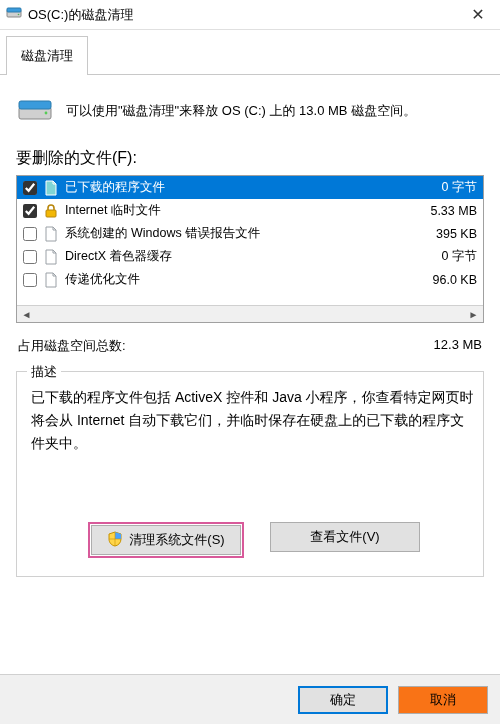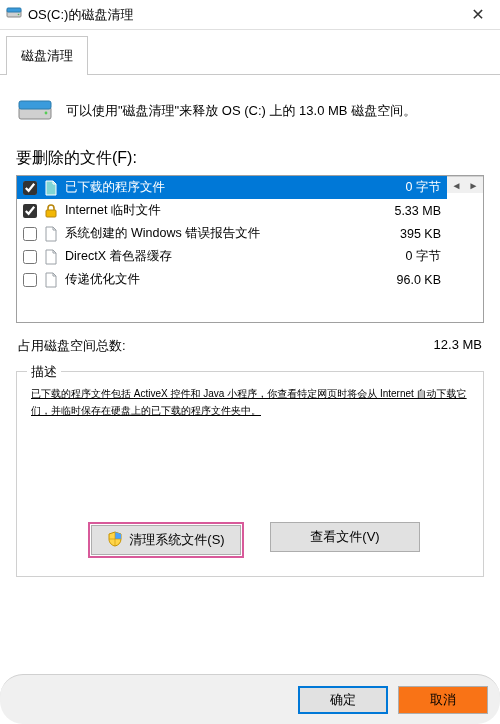--- a/index.html
+++ b/index.html
@@ -47,21 +47,21 @@
     padding: 6px 2px 18px 2px;
   }
   .section-label {
     margin: 4px 0 6px 0;
     font-size: 16px;
   }
   .listbox {
     border: 1px solid #a0a0a0;
     height: 148px;
     display: flex;
-    flex-direction: row;
+    flex-direction: column;
   }
   .listbox .rows {
     flex: 1;
     overflow: hidden;
   }
   .row {
     display: flex;
     align-items: center;
     height: 23px;
     padding: 0 6px;
@@ -110,24 +110,23 @@
   }
   .groupbox .legend {
     position: absolute;
     top: -9px; left: 10px;
     background: #fff;
     padding: 0 4px;
     font-size: 13px;
   }
   .desc-text {
     line-height: 1.65;
-    font-size: 10px;
+    font-size: 14px;
     min-height: 120px;
     margin-bottom: 16px;
-    text-decoration: underline;
   }
   .group-buttons {
     display: flex;
     justify-content: center;
     gap: 26px;
     padding: 0 2px 4px 2px;
   }
   .btn {
     height: 30px;
     min-width: 150px;
@@ -150,21 +149,20 @@
     position: absolute;
     left: 0; right: 0; bottom: 0;
     height: 50px;
     border-top: 1px solid #d0d0d0;
     background: #f0f0f0;
     display: flex;
     align-items: center;
     justify-content: flex-end;
     gap: 10px;
     padding: 0 12px;
-    border-radius: 23px;
   }
   .footer .btn { min-width: 90px; height: 28px; background: #f97316; }
   .footer .btn.primary { border: 2px solid #0078d7; background: #e1e1e1; }
 </style>
 </head>
 <body>
 
 <div class="titlebar">
   <span>
     <svg width="16" height="16" viewBox="0 0 16 16">

